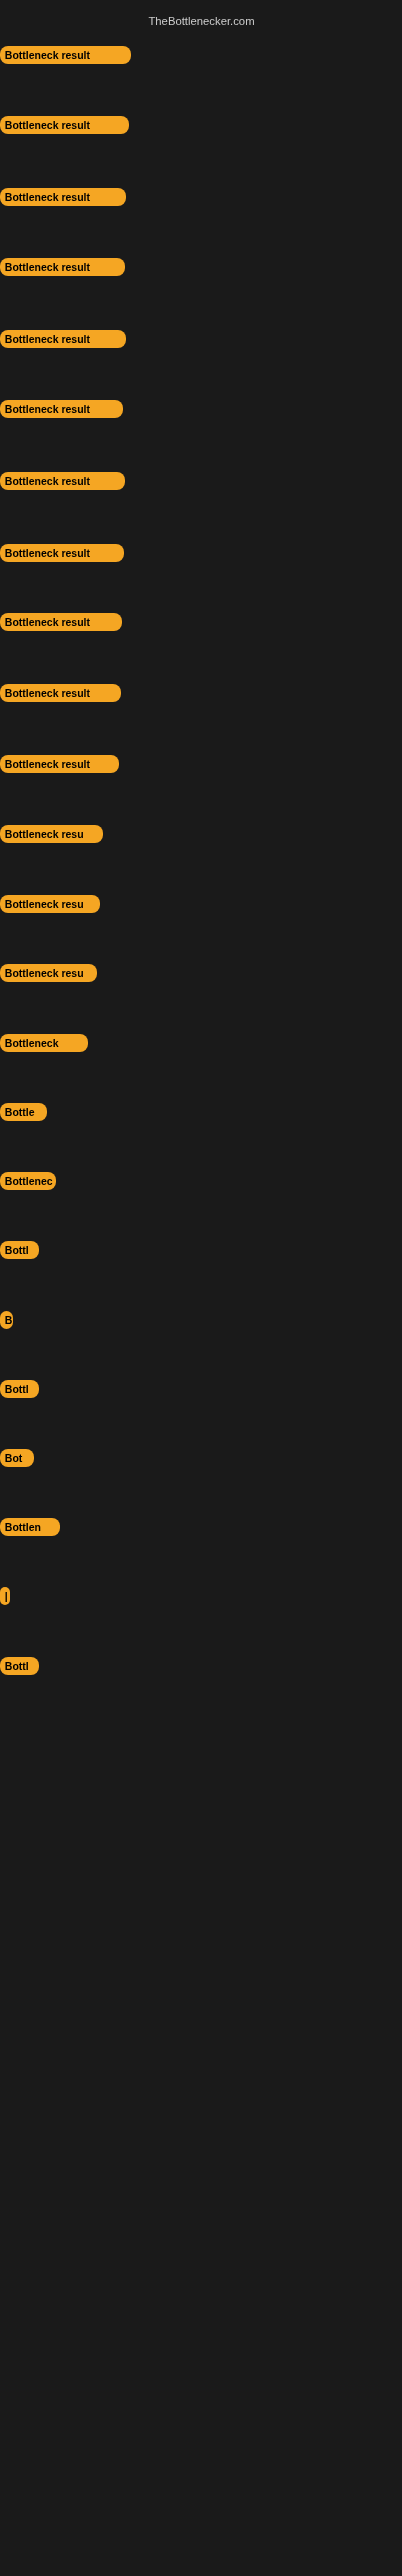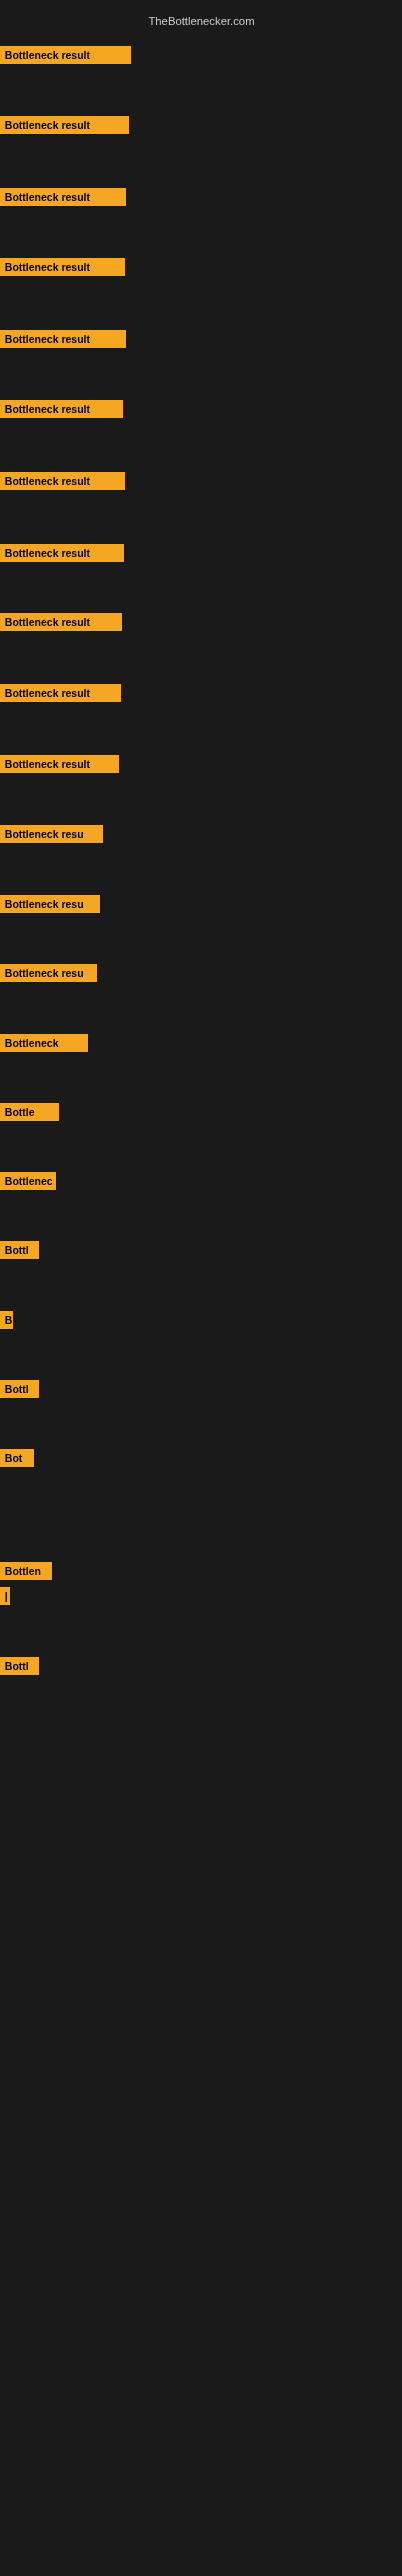--- a/index.html
+++ b/index.html
@@ -26,21 +26,21 @@
 
     .bottleneck-bar {
       display: inline-block;
       background-color: #f5a623;
       color: #000000;
       font-size: 10.5px;
       font-weight: bold;
       white-space: nowrap;
       overflow: hidden;
       padding: 3.2px 4.8px;
-      border-radius: 0;
+      border-radius: 8px;
       position: absolute;
       left: 0;
     }
   </style>
 </head>
 <body>
 
 <div>
   <p class="site-title">TheBottlenecker.com</p>
 </div>
@@ -53,22 +53,22 @@
 <div class="bottleneck-bar" style="top: 400px; width: 123px;">Bottleneck result</div>
 <div class="bottleneck-bar" style="top: 472px; width: 125px;">Bottleneck result</div>
 <div class="bottleneck-bar" style="top: 544px; width: 124px;">Bottleneck result</div>
 <div class="bottleneck-bar" style="top: 613px; width: 122px;">Bottleneck result</div>
 <div class="bottleneck-bar" style="top: 684px; width: 121px;">Bottleneck result</div>
 <div class="bottleneck-bar" style="top: 755px; width: 119px;">Bottleneck result</div>
 <div class="bottleneck-bar" style="top: 825px; width: 103px;">Bottleneck resu</div>
 <div class="bottleneck-bar" style="top: 895px; width: 100px;">Bottleneck resu</div>
 <div class="bottleneck-bar" style="top: 964px; width: 97px;">Bottleneck resu</div>
 <div class="bottleneck-bar" style="top: 1034px; width: 88px;">Bottleneck</div>
-<div class="bottleneck-bar" style="top: 1103px; width: 59px;">Bottle</div>
+<div class="bottleneck-bar" style="top: 1103px; width: 47px;">Bottle</div>
 <div class="bottleneck-bar" style="top: 1172px; width: 56px;">Bottlenec</div>
 <div class="bottleneck-bar" style="top: 1241px; width: 39px;">Bottl</div>
 <div class="bottleneck-bar" style="top: 1311px; width: 13px;">B</div>
 <div class="bottleneck-bar" style="top: 1380px; width: 39px;">Bottl</div>
 <div class="bottleneck-bar" style="top: 1449px; width: 34px;">Bot</div>
-<div class="bottleneck-bar" style="top: 1518px; width: 52px; margin-top: 44px;">Bottlen</div>
+<div class="bottleneck-bar" style="top: 1518px; width: 60px;">Bottlen</div>
 <div class="bottleneck-bar" style="top: 1587px; width: 8px;">|</div>
 <div class="bottleneck-bar" style="top: 1657px; width: 39px;">Bottl</div>
 
 
 </body></html>

